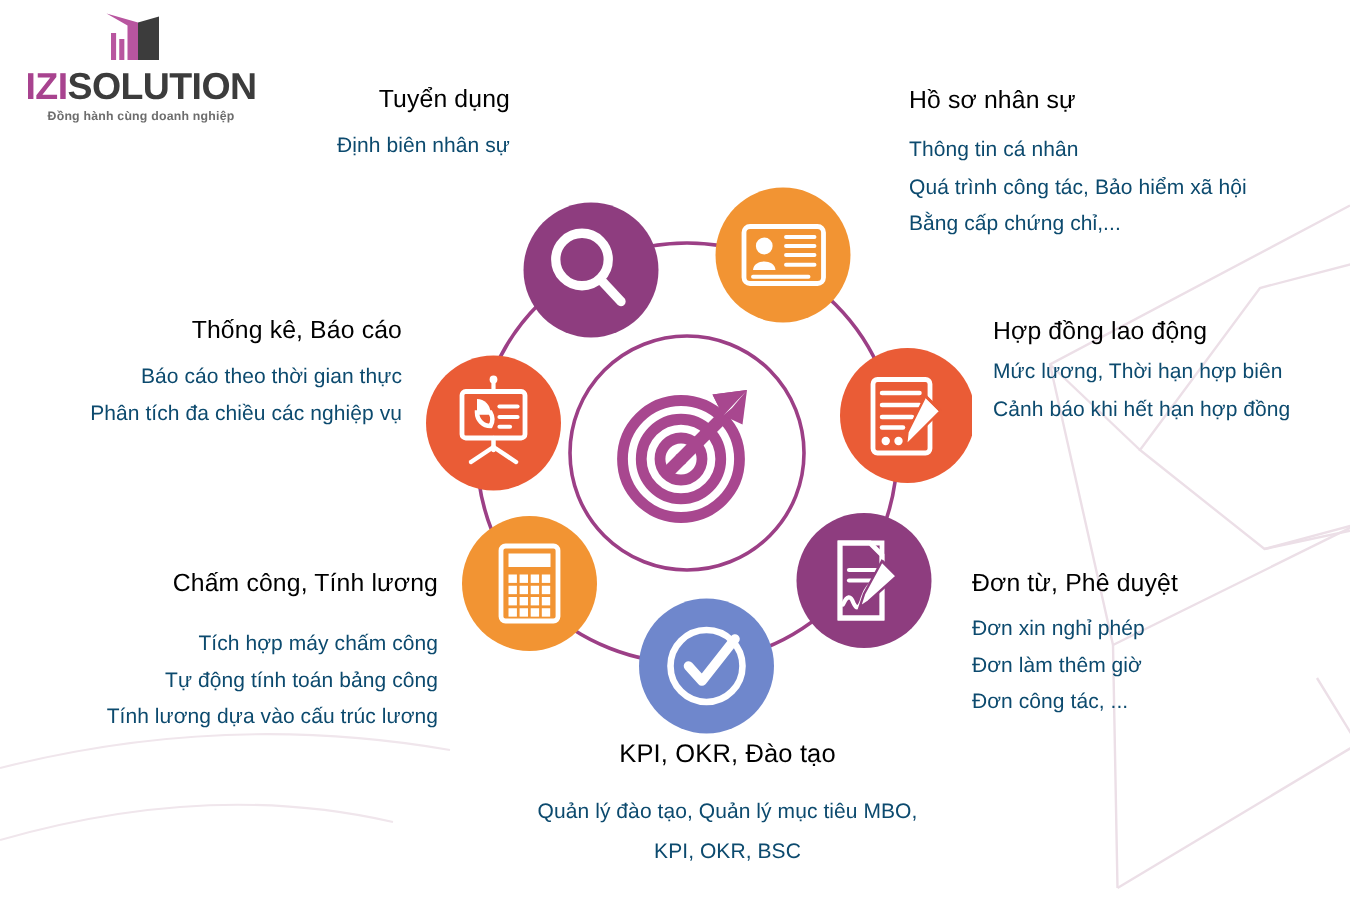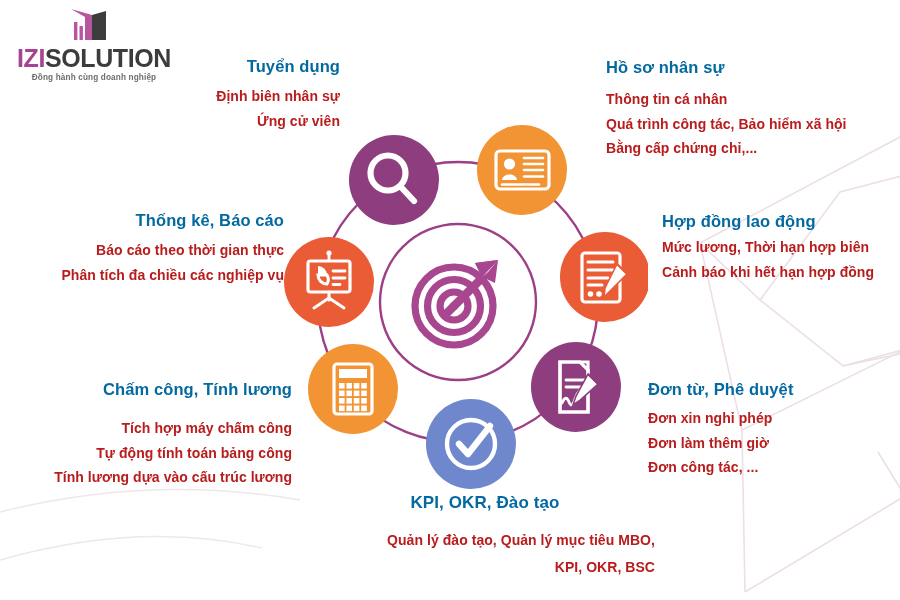--- a/index.html
+++ b/index.html
@@ -47,48 +47,48 @@
   #wheel {
     position: absolute; left: 268px; top: 112px;
     width: 380px; height: 380px;
     z-index: 2;
   }
   #wheel svg { display: block; }
 
   
   .block { position: absolute; z-index: 4; }
   .block .b-title {
-    font-size: 16.5px; font-weight: bold; color: #0369a1;
+    font-size: 16.5px; font-weight: normal; color: #000000;
     letter-spacing: 0.1px; line-height: 1.35;
     margin-bottom: 7px; white-space: nowrap;
   }
   .block .b-line {
-    font-size: 14px; color: #b91c1c; line-height: 1.75;
+    font-size: 14px; color: #0c4a6e; line-height: 1.75;
     letter-spacing: 0.05px; white-space: nowrap;
-    font-weight: 700;
+    font-weight: 400;
   }
   .align-right { text-align: right; }
   .align-left  { text-align: left; }
   .align-center{ text-align: center; }
 
   #block-recruit   { left: 60px;  top: 55px;  width: 280px; }
   #block-profile   { left: 606px; top: 56px;  width: 300px; }
-  #block-report    { left: 26px;  top: 209px; width: 258px; }
+  #block-report    { left: 10px;  top: 209px; width: 258px; }
   #block-contract  { left: 662px; top: 210px; width: 238px; }
   #block-payroll   { left: 30px;  top: 378px; width: 262px; }
   #block-approval  { left: 648px; top: 378px; width: 240px; }
   #block-kpi       { left: 315px; top: 492px; width: 340px; }
 
   #block-profile .b-title  { margin-bottom: 9px; }
   #block-contract .b-title { margin-bottom: 3px; }
   #block-approval .b-title { margin-bottom: 6px; }
   #block-payroll .b-title  { margin-bottom: 16px; }
   #block-report .b-title   { margin-bottom: 7px; }
   #block-kpi .b-title      { font-size: 17px; margin-bottom: 12px; }
-  #block-kpi .b-line       { line-height: 1.95; text-align: right; }
+  #block-kpi .b-line       { line-height: 1.95; }
 </style>
 </head>
 <body>
 
 <div id="stage">
 
   <svg id="bg-decor" viewBox="0 0 900 600" fill="none">
     <g stroke="#ecdfe7" stroke-width="1.6" fill="none">
       <path d="M905 175 L840 192 L760 300 L843 366 L918 350"></path>
       <path d="M900 137 L700 243 L742 430 L745 592"></path>
@@ -243,21 +243,20 @@
           <path d="M61 186 L46 196" stroke="#ffffff" stroke-width="3" stroke-linecap="round"></path>
           <path d="M61 186 L76 196" stroke="#ffffff" stroke-width="3" stroke-linecap="round"></path>
         </g>
       </g>
     </svg>
   </div>
 
   <div class="block align-right" id="block-recruit">
     <div class="b-title">Tuyển dụng</div>
     <div class="b-line">Định biên nhân sự</div>
-    <div class="b-line">Ứng cử viên</div>
   </div>
 
   <div class="block align-left" id="block-profile">
     <div class="b-title">Hồ sơ nhân sự</div>
     <div class="b-line">Thông tin cá nhân</div>
     <div class="b-line">Quá trình công tác, Bảo hiểm xã hội</div>
     <div class="b-line">Bằng cấp chứng chỉ,...</div>
   </div>
 
   <div class="block align-right" id="block-report">

